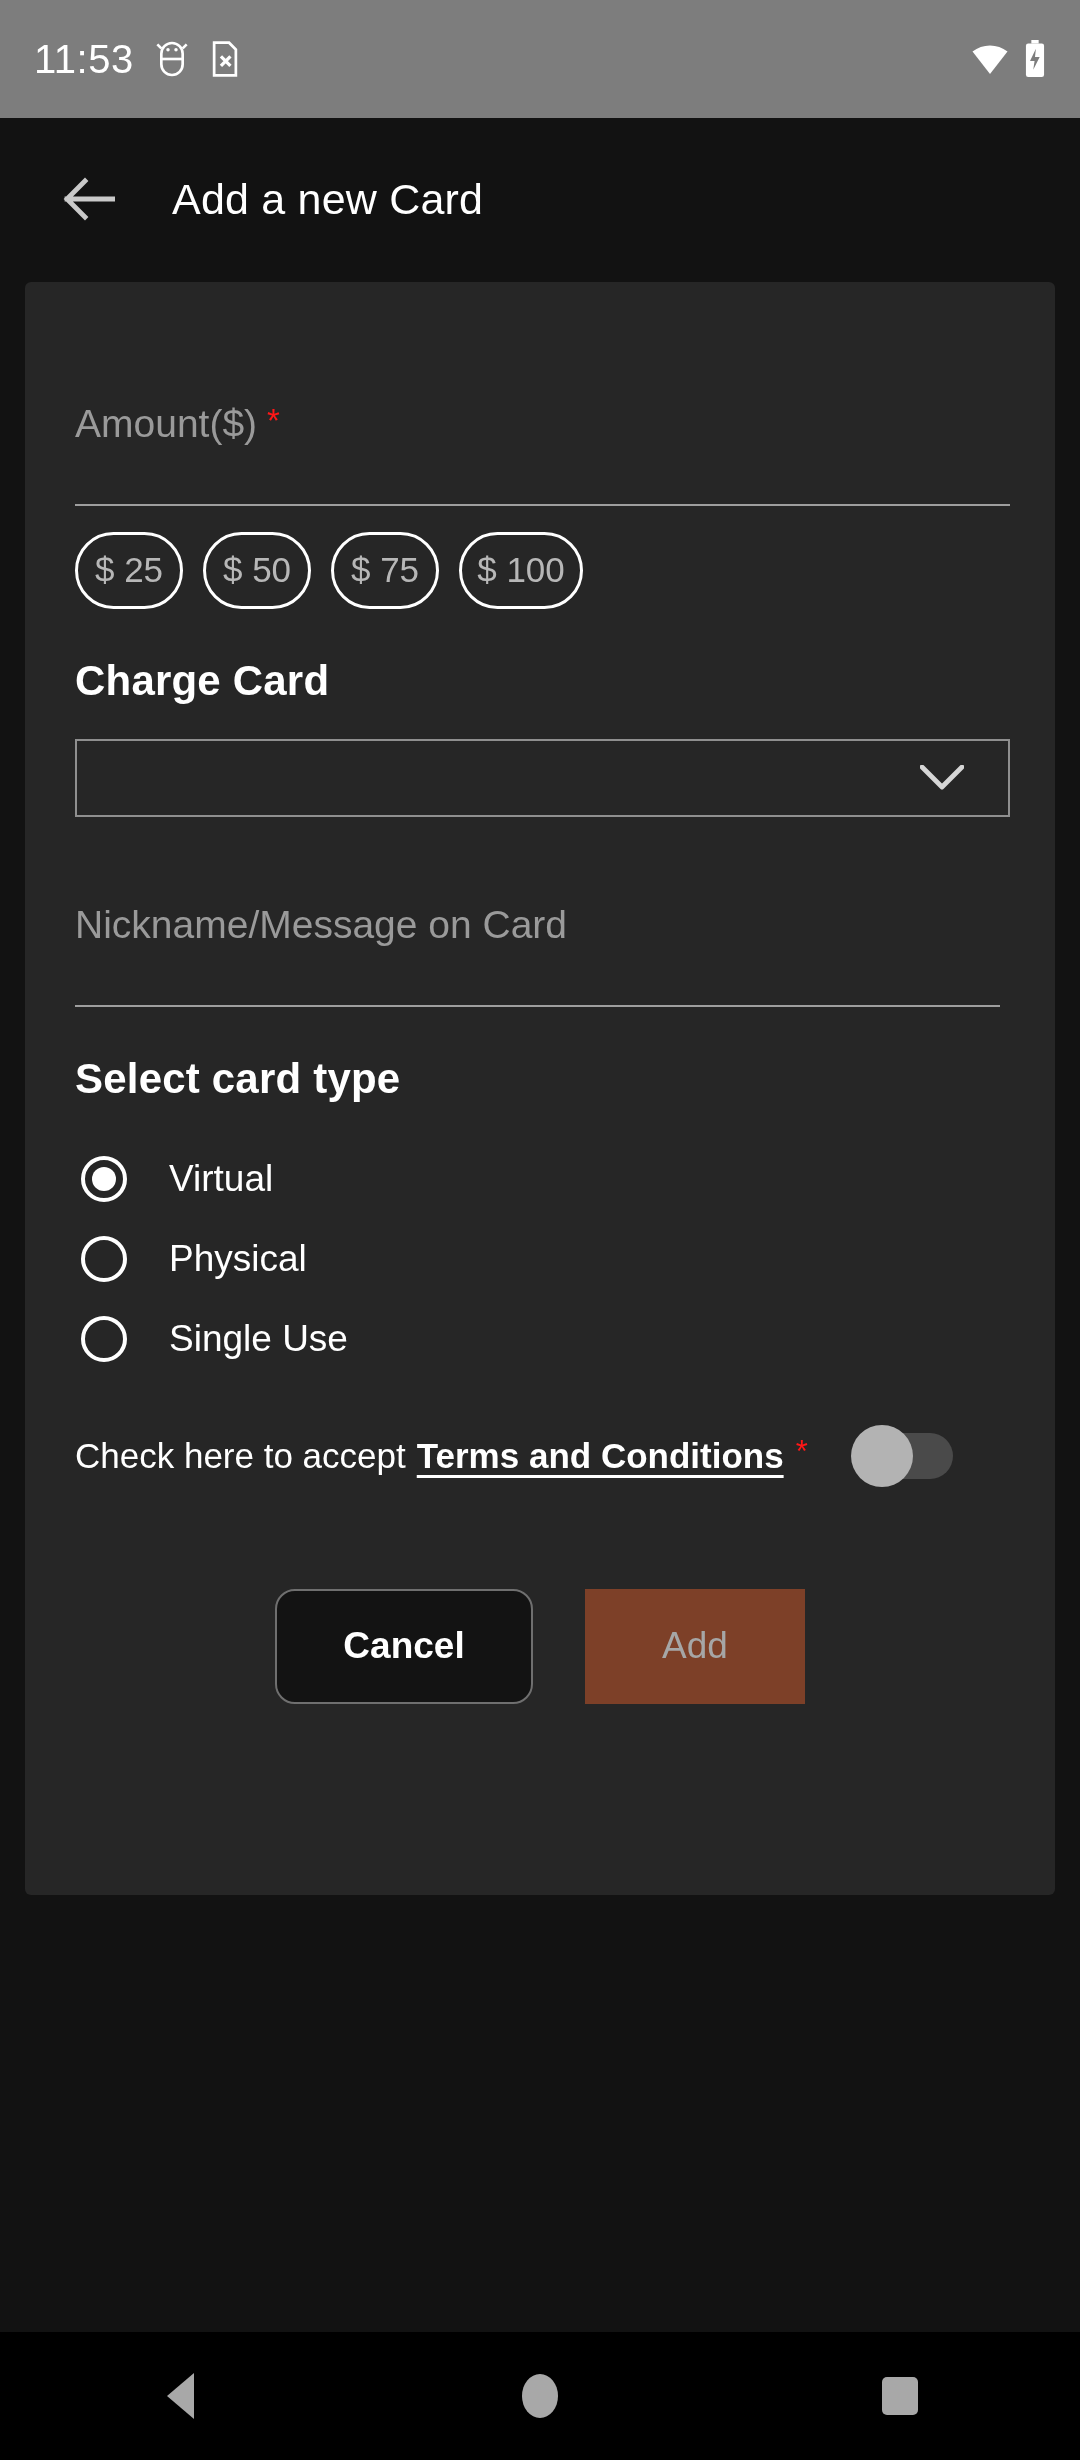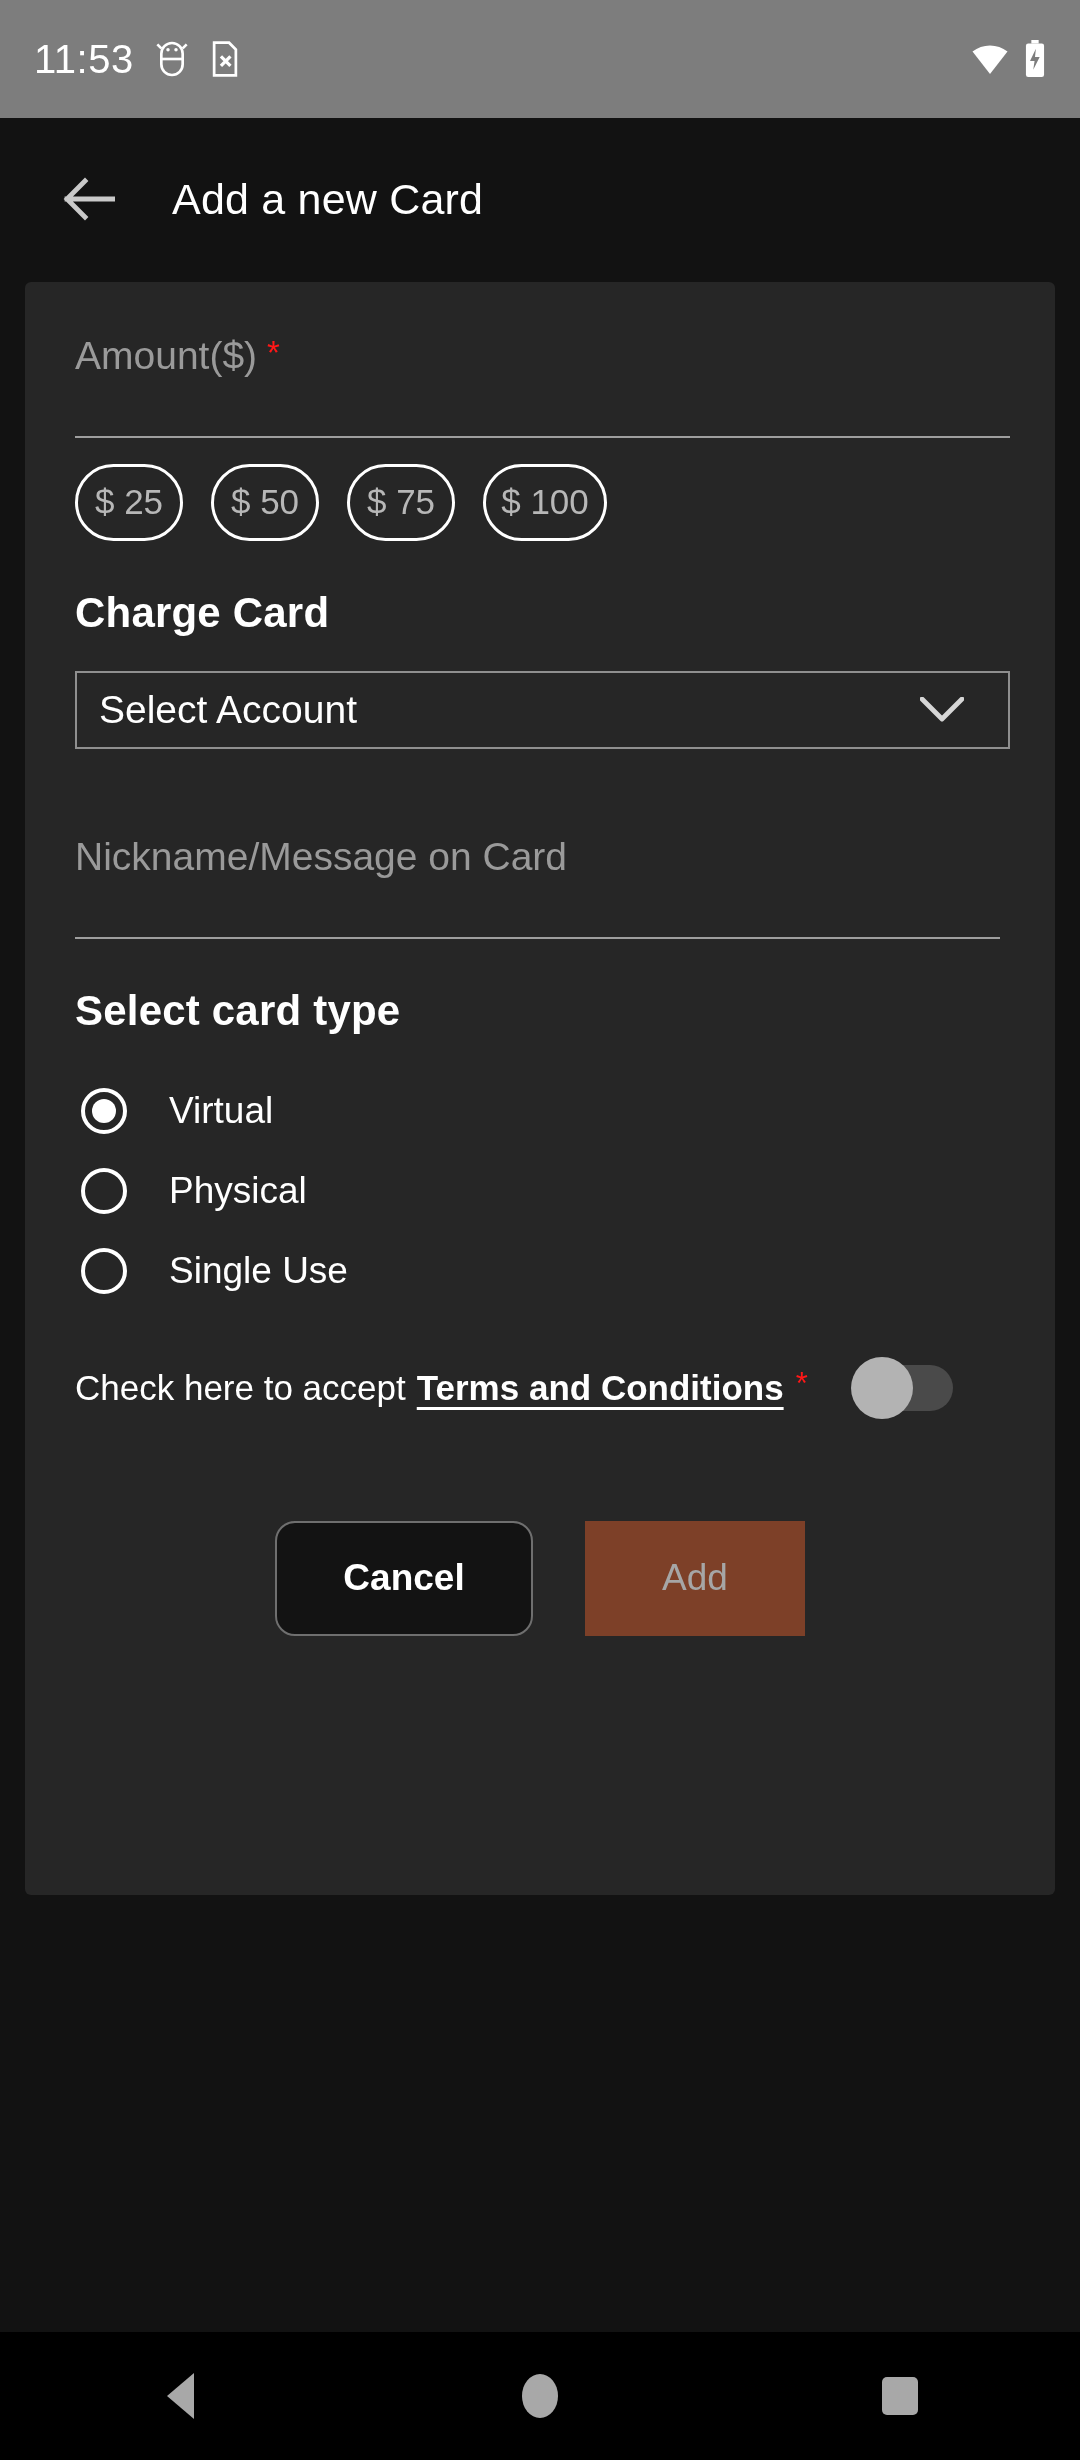--- a/index.html
+++ b/index.html
@@ -81,21 +81,21 @@
     top: 282px;
     left: 25px;
     width: 1030px;
     height: 1613px;
     background: #262626;
     border-radius: 6px;
     padding: 0 50px;
   }
 
   
-  .amount-block { padding-top: 52px; }
+  .amount-block { padding-top: 120px; }
   .amount-label {
     color: #9a9a9a;
     font-size: 39px;
     font-weight: 400;
     display: flex;
     align-items: flex-start;
     gap: 10px;
   }
   .req-star {
     color: #ff1717;
@@ -107,21 +107,21 @@
   .amount-underline {
     margin-top: 58px;
     height: 2px;
     background: #9e9e9e;
     width: 935px;
   }
 
   
   .chip-row {
     display: flex;
-    gap: 28px;
+    gap: 20px;
     margin-top: 26px;
   }
   .chip {
     border: 3px solid #ffffff;
     border-radius: 80px;
     color: #b7b7b7;
     font-size: 35px;
     padding: 17px 0;
     width: 108px;
     text-align: center;
@@ -379,21 +379,20 @@
 
     <div class="chip-row">
       <div class="chip">$ 25</div>
       <div class="chip">$ 50</div>
       <div class="chip">$ 75</div>
       <div class="chip wide">$ 100</div>
     </div>
 
     <div class="section-label charge-card-label">Charge Card</div>
     <div class="select-box">
-      <span class="select-value">Select Account</span>
       <svg class="chevron" width="44" height="26" viewBox="0 0 22 13">
         <path d="M1 1 L11 11 L21 1" fill="none" stroke="#d6d6d6" stroke-width="2.4" stroke-linecap="round" stroke-linejoin="round"></path>
       </svg>
     </div>
 
     <div class="nickname-block">
       <div class="nickname-placeholder">Nickname/Message on Card</div>
       <div class="nickname-underline"></div>
     </div>
 

